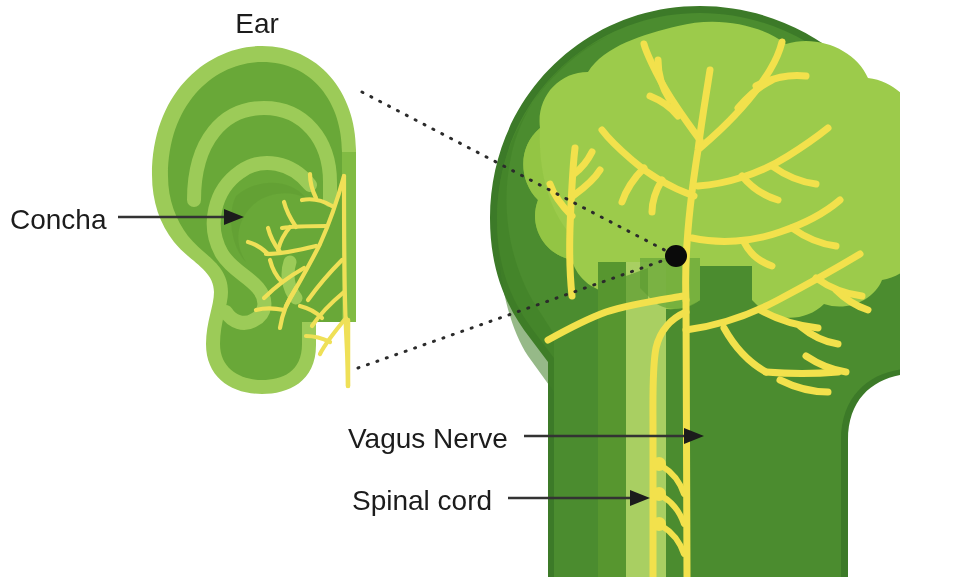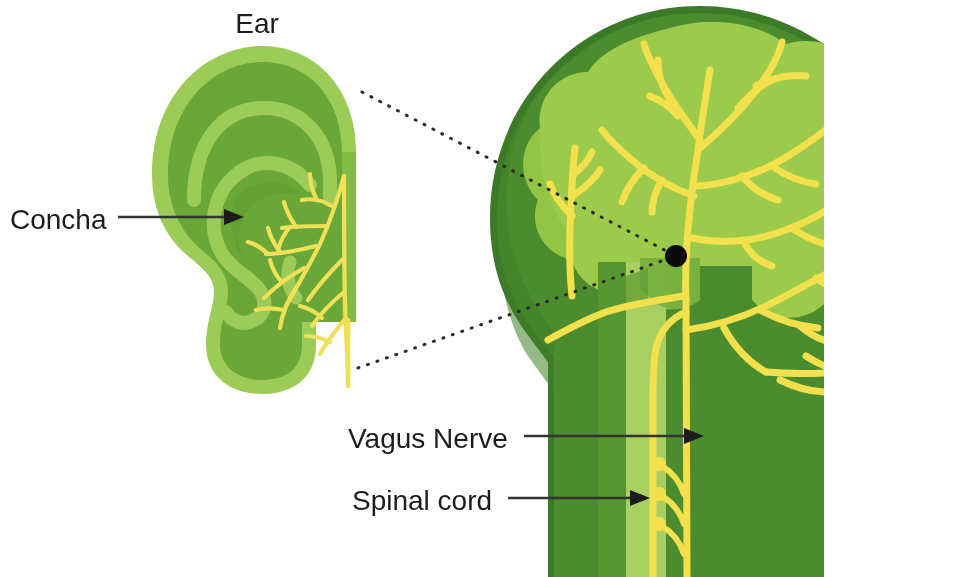--- a/index.html
+++ b/index.html
@@ -5,21 +5,21 @@
   html, body {
     margin: 0;
     padding: 0;
     background: #ffffff;
   }
   body {
     font-family: "Liberation Sans", sans-serif;
   }
   #stage {
     position: relative;
-    width: 824px;
+    width: 900px;
     height: 577px;
     background: #ffffff;
     overflow: hidden;
   }
   #diagram {
     position: absolute;
     left: 0;
     top: 0;
     width: 960px;
     height: 577px;

